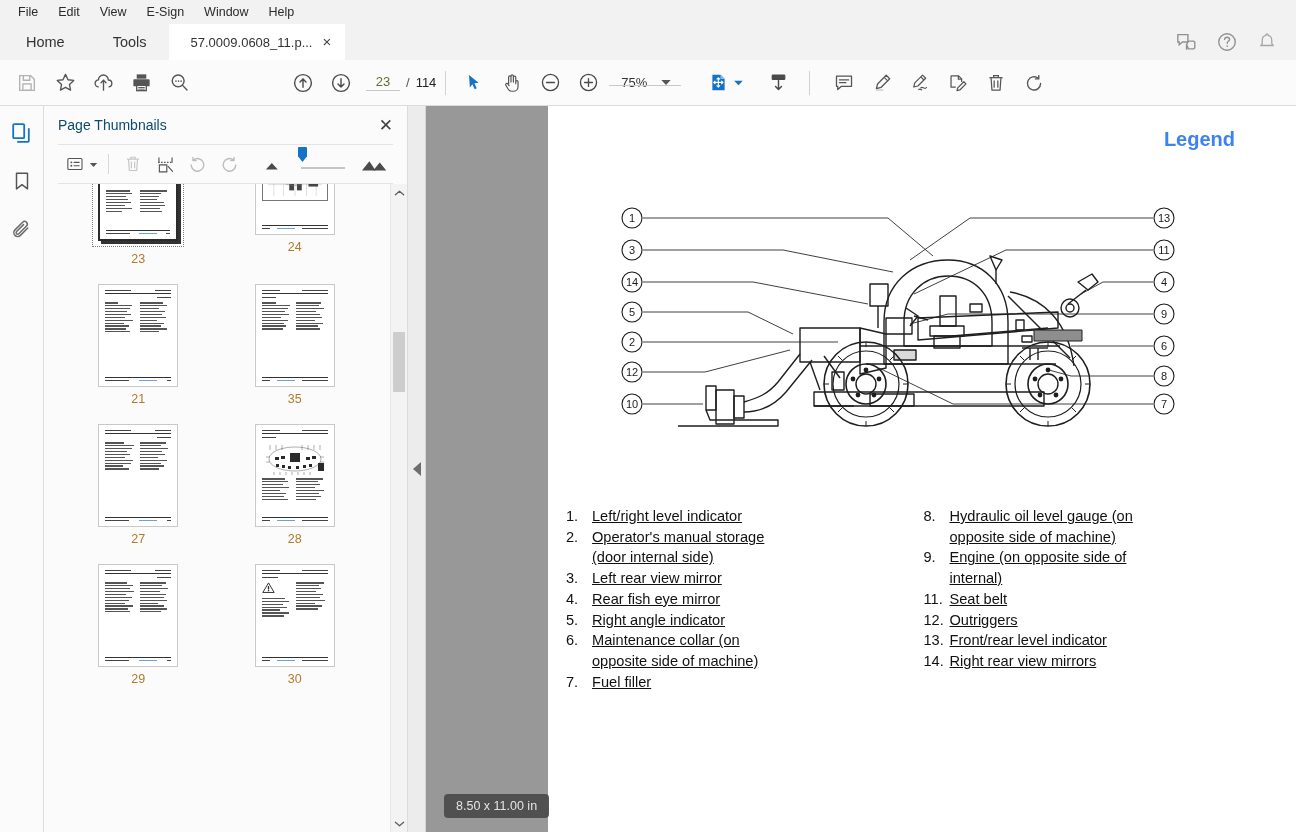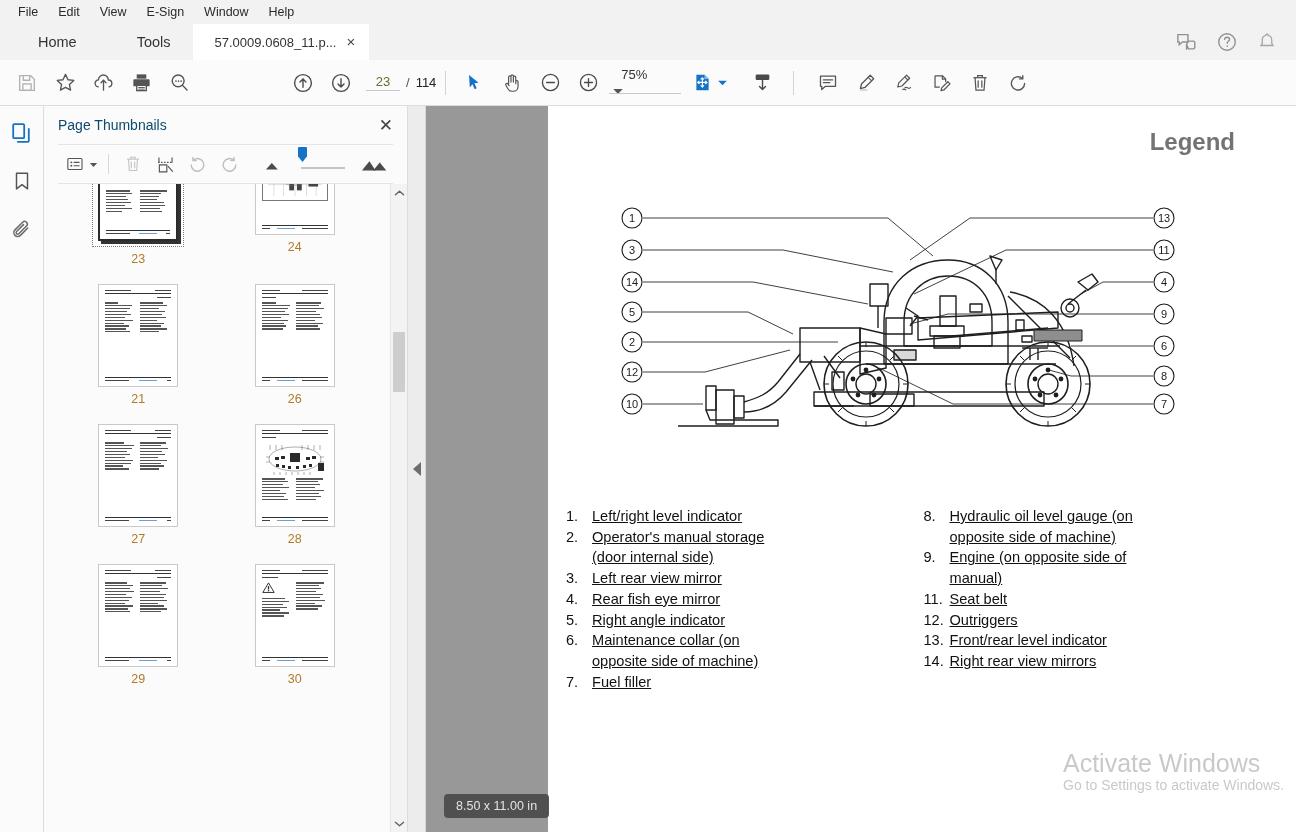--- a/index.html
+++ b/index.html
@@ -24,21 +24,21 @@
   
   .tabstrip {
     height: 36px; background:#f2f2f2; display:flex; align-items:stretch;
     position: relative;
   }
   .tab {
     display:flex; align-items:center; justify-content:center;
     font-size: 14.5px; color:#333; padding: 0 22px; cursor:default;
     position: relative;
   }
-  .tab.home { padding: 0 38px; }
+  .tab.home { padding: 0 26px; }
   .tab.doc {
     background:#ffffff; padding-left: 22px; padding-right: 10px;
     min-width: 162px; justify-content: space-between; gap: 6px;
     font-size: 13px;
   }
   .tab .tab-close {
     font-size: 15px; color:#444; padding: 0 4px 2px 4px; line-height: 1;
   }
   .tabstrip-right {
     margin-left:auto; display:flex; align-items:center; gap: 18px;
@@ -60,21 +60,21 @@
     display:flex; align-items:center; gap:6px; font-size:13px; color:#333;
     margin-left: 6px;
   }
   .pagenum .curpage {
     width: 34px; text-align:center; color:#6b6b2f; font-size:13px;
     border-bottom:1px solid #c8c8c8; padding-bottom:1px;
   }
   .pagenum .slash { color:#555; }
   .pagenum .total { color:#222; }
   .zoomval {
-    display:flex; align-items:flex-start; gap:2px; margin-left:4px;flex-direction:column;
+    display:flex; align-items:flex-start; gap:2px; margin-left:4px;
   }
   .zoomval .zv {
     font-size:13px; color:#333; width:46px; text-align:center;
   }
   .zoomline { width:72px; height:1px; background:#c8c8c8; position:absolute; }
   .zoomwrap { position:relative; display:flex; align-items:center; }
 
   
   .body { position:absolute; top:106px; left:0; right:0; bottom:0; display:flex; }
 
@@ -165,21 +165,21 @@
 
   
   .viewport { flex:1; background:#989898; position:relative; overflow:hidden; }
   .page {
     position:absolute; left:122px; top:0px; width: 755px; height: 832px;
     background:#ffffff;
   }
   .page-inner { position:relative; width:100%; height:100%; padding: 0; }
   .legend-title {
     position:absolute; right: 68px; top: 22px;
-    font-size: 24px; font-weight: bold; color:#737373;
+    font-size: 20px; font-weight: bold; color:#3b82f6;
     font-family: "Liberation Sans", sans-serif;
   }
   .diagram { position:absolute; left: 70px; top: 90px; width: 630px; height: 240px; }
   .listwrap {
     position:absolute; left: 18px; top: 400px; width: 715px;
     display:flex; gap: 0px;
   }
   .listcol { width: 50%; }
   .litem {
     display:flex; font-size:14.6px; color:#111; line-height: 20.7px;
@@ -712,21 +712,21 @@
                       <i style="width:74%"></i>
                     </div>
                   </div>
                 <div class="ftr">
                     <span style="width:8px"></span>
                     <span style="width:18px;background:#6a9fd8"></span>
                     <span style="width:26px"></span>
                   </div>
               </div>
             </div>
-            <div class="thumbnum">26</div>
+            <div class="thumbnum">35</div>
           </div>
 
           <div class="thumbcell">
             <div class="pagebox">
               <div class="mini">
                 <div class="hdr">
                     <span style="width:26px"></span>
                     <span style="width:16px"></span>
                   </div>
                 <div style="margin-top:3px;display:flex;justify-content:flex-end;">
@@ -1156,21 +1156,21 @@
               <div class="litem cont">
                   <span class="n"></span>
                   <span class="t">opposite side of machine)</span>
                 </div>
               <div class="litem">
                   <span class="n">9.</span>
                   <span class="t">Engine (on opposite side of</span>
                 </div>
               <div class="litem cont">
                   <span class="n"></span>
-                  <span class="t">manual)</span>
+                  <span class="t">internal)</span>
                 </div>
               <div class="litem">
                   <span class="n">11.</span>
                   <span class="t">Seat belt</span>
                 </div>
               <div class="litem">
                   <span class="n">12.</span>
                   <span class="t">Outriggers</span>
                 </div>
               <div class="litem">
@@ -1182,19 +1182,15 @@
                   <span class="t">Right rear view mirrors</span>
                 </div>
             </div>
           </div>
 
         </div>
       </div>
 
       <div class="sizebadge">8.50 x 11.00 in</div>
 
-      <div class="watermark">
-        <div class="w1">Activate Windows</div>
-        <div class="w2">Go to Settings to activate Windows.</div>
-      </div>
     </div>
   </div>
 </div>
 
 </body></html>

